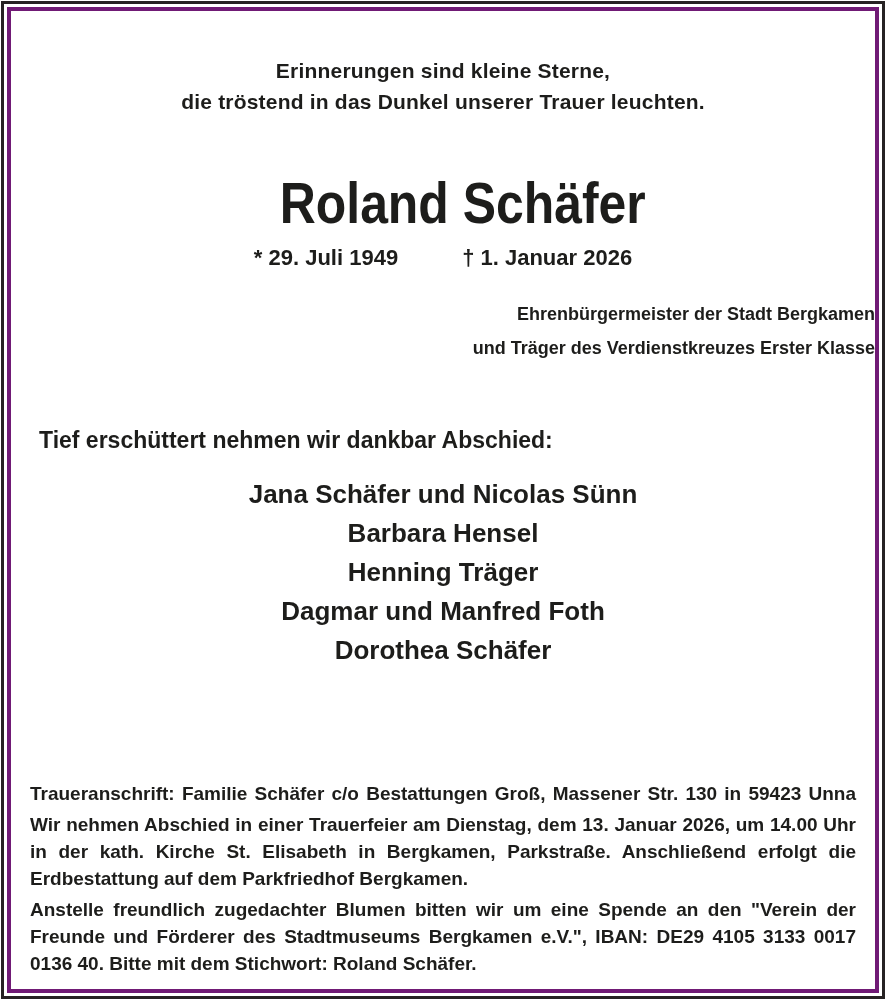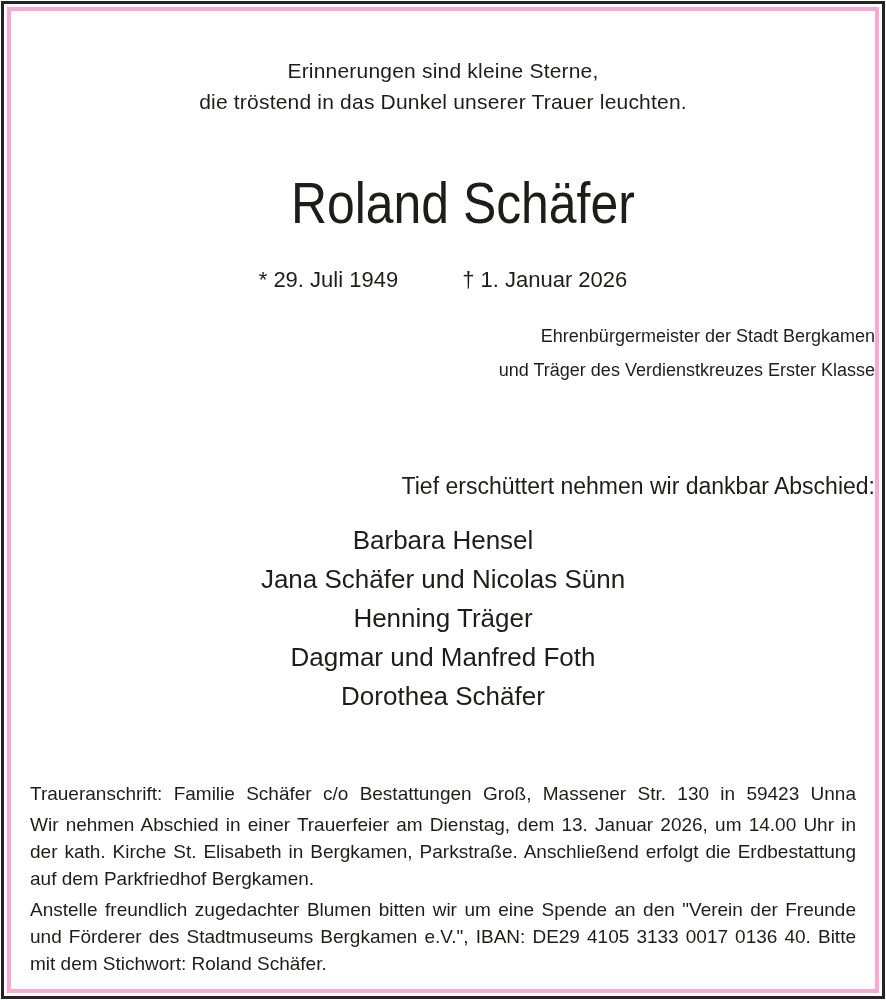--- a/index.html
+++ b/index.html
@@ -14,23 +14,24 @@
     overflow: hidden;
   }
   .frame-outer {
     position: absolute;
     left: 1px; top: 1px; right: 1px; bottom: 1px;
     border: 3px solid #262223;
     padding: 3px;
   }
   .frame-inner {
     width: 100%; height: 100%;
-    border: 4px solid #f9a8d4;
+    border: 4px solid #701a75;
     position: relative;
     overflow: hidden;
+    font-weight: bold;
   }
   .quote {
     margin-top: 44px;
     text-align: center;
     font-size: 21px;
     line-height: 31px;
     letter-spacing: 0.2px;
   }
   .name {
     margin-top: 54px;
@@ -39,36 +40,36 @@
     line-height: 64px;
     white-space: nowrap;
     padding-left: 40px;
   }
   .name .condense {
     display: inline-block;
     transform: scaleX(0.86);
     transform-origin: center;
   }
   .dates {
-    margin-top: 30px;
+    margin-top: 8px;
     display: flex;
     justify-content: center;
     gap: 64px;
     font-size: 22px;
     line-height: 30px;
   }
   .honors {
     margin-top: 24px;
     text-align: right;
     font-size: 18px;
     line-height: 34px;
   }
   .farewell {
-    margin-top: 84px;
-    text-align: right;
+    margin-top: 60px;
+    text-align: left;
     font-size: 23px;
     line-height: 30px;
     padding-left: 28px;
   }
   .mourners {
     margin-top: 20px;
     text-align: center;
     font-size: 26px;
     line-height: 39px;
   }
@@ -106,22 +107,22 @@
     </div>
 
     <div class="honors">
       <div>Ehrenbürgermeister der Stadt Bergkamen</div>
       <div>und Träger des Verdienstkreuzes Erster Klasse</div>
     </div>
 
     <div class="farewell">Tief erschüttert nehmen wir dankbar Abschied:</div>
 
     <div class="mourners">
+      <div>Jana Schäfer und Nicolas Sünn</div>
       <div>Barbara Hensel</div>
-      <div>Jana Schäfer und Nicolas Sünn</div>
       <div>Henning Träger</div>
       <div>Dagmar und Manfred Foth</div>
       <div>Dorothea Schäfer</div>
     </div>
 
     <div class="details">
       <p class="force-justify">Traueranschrift: Familie Schäfer c/o Bestattungen Groß, Massener Str. 130 in 59423 Unna</p>
       <p>Wir nehmen Abschied in einer Trauerfeier am Dienstag, dem 13. Januar 2026, um 14.00 Uhr in der kath. Kirche St. Elisabeth in Bergkamen, Parkstraße. Anschließend erfolgt die Erdbestattung auf dem Parkfriedhof Bergkamen.</p>
       <p>Anstelle freundlich zugedachter Blumen bitten wir um eine Spende an den "Verein der Freunde und Förderer des Stadtmuseums Bergkamen e.V.", IBAN: DE29 4105 3133 0017 0136 40. Bitte mit dem Stichwort: Roland Schäfer.</p>
     </div>

